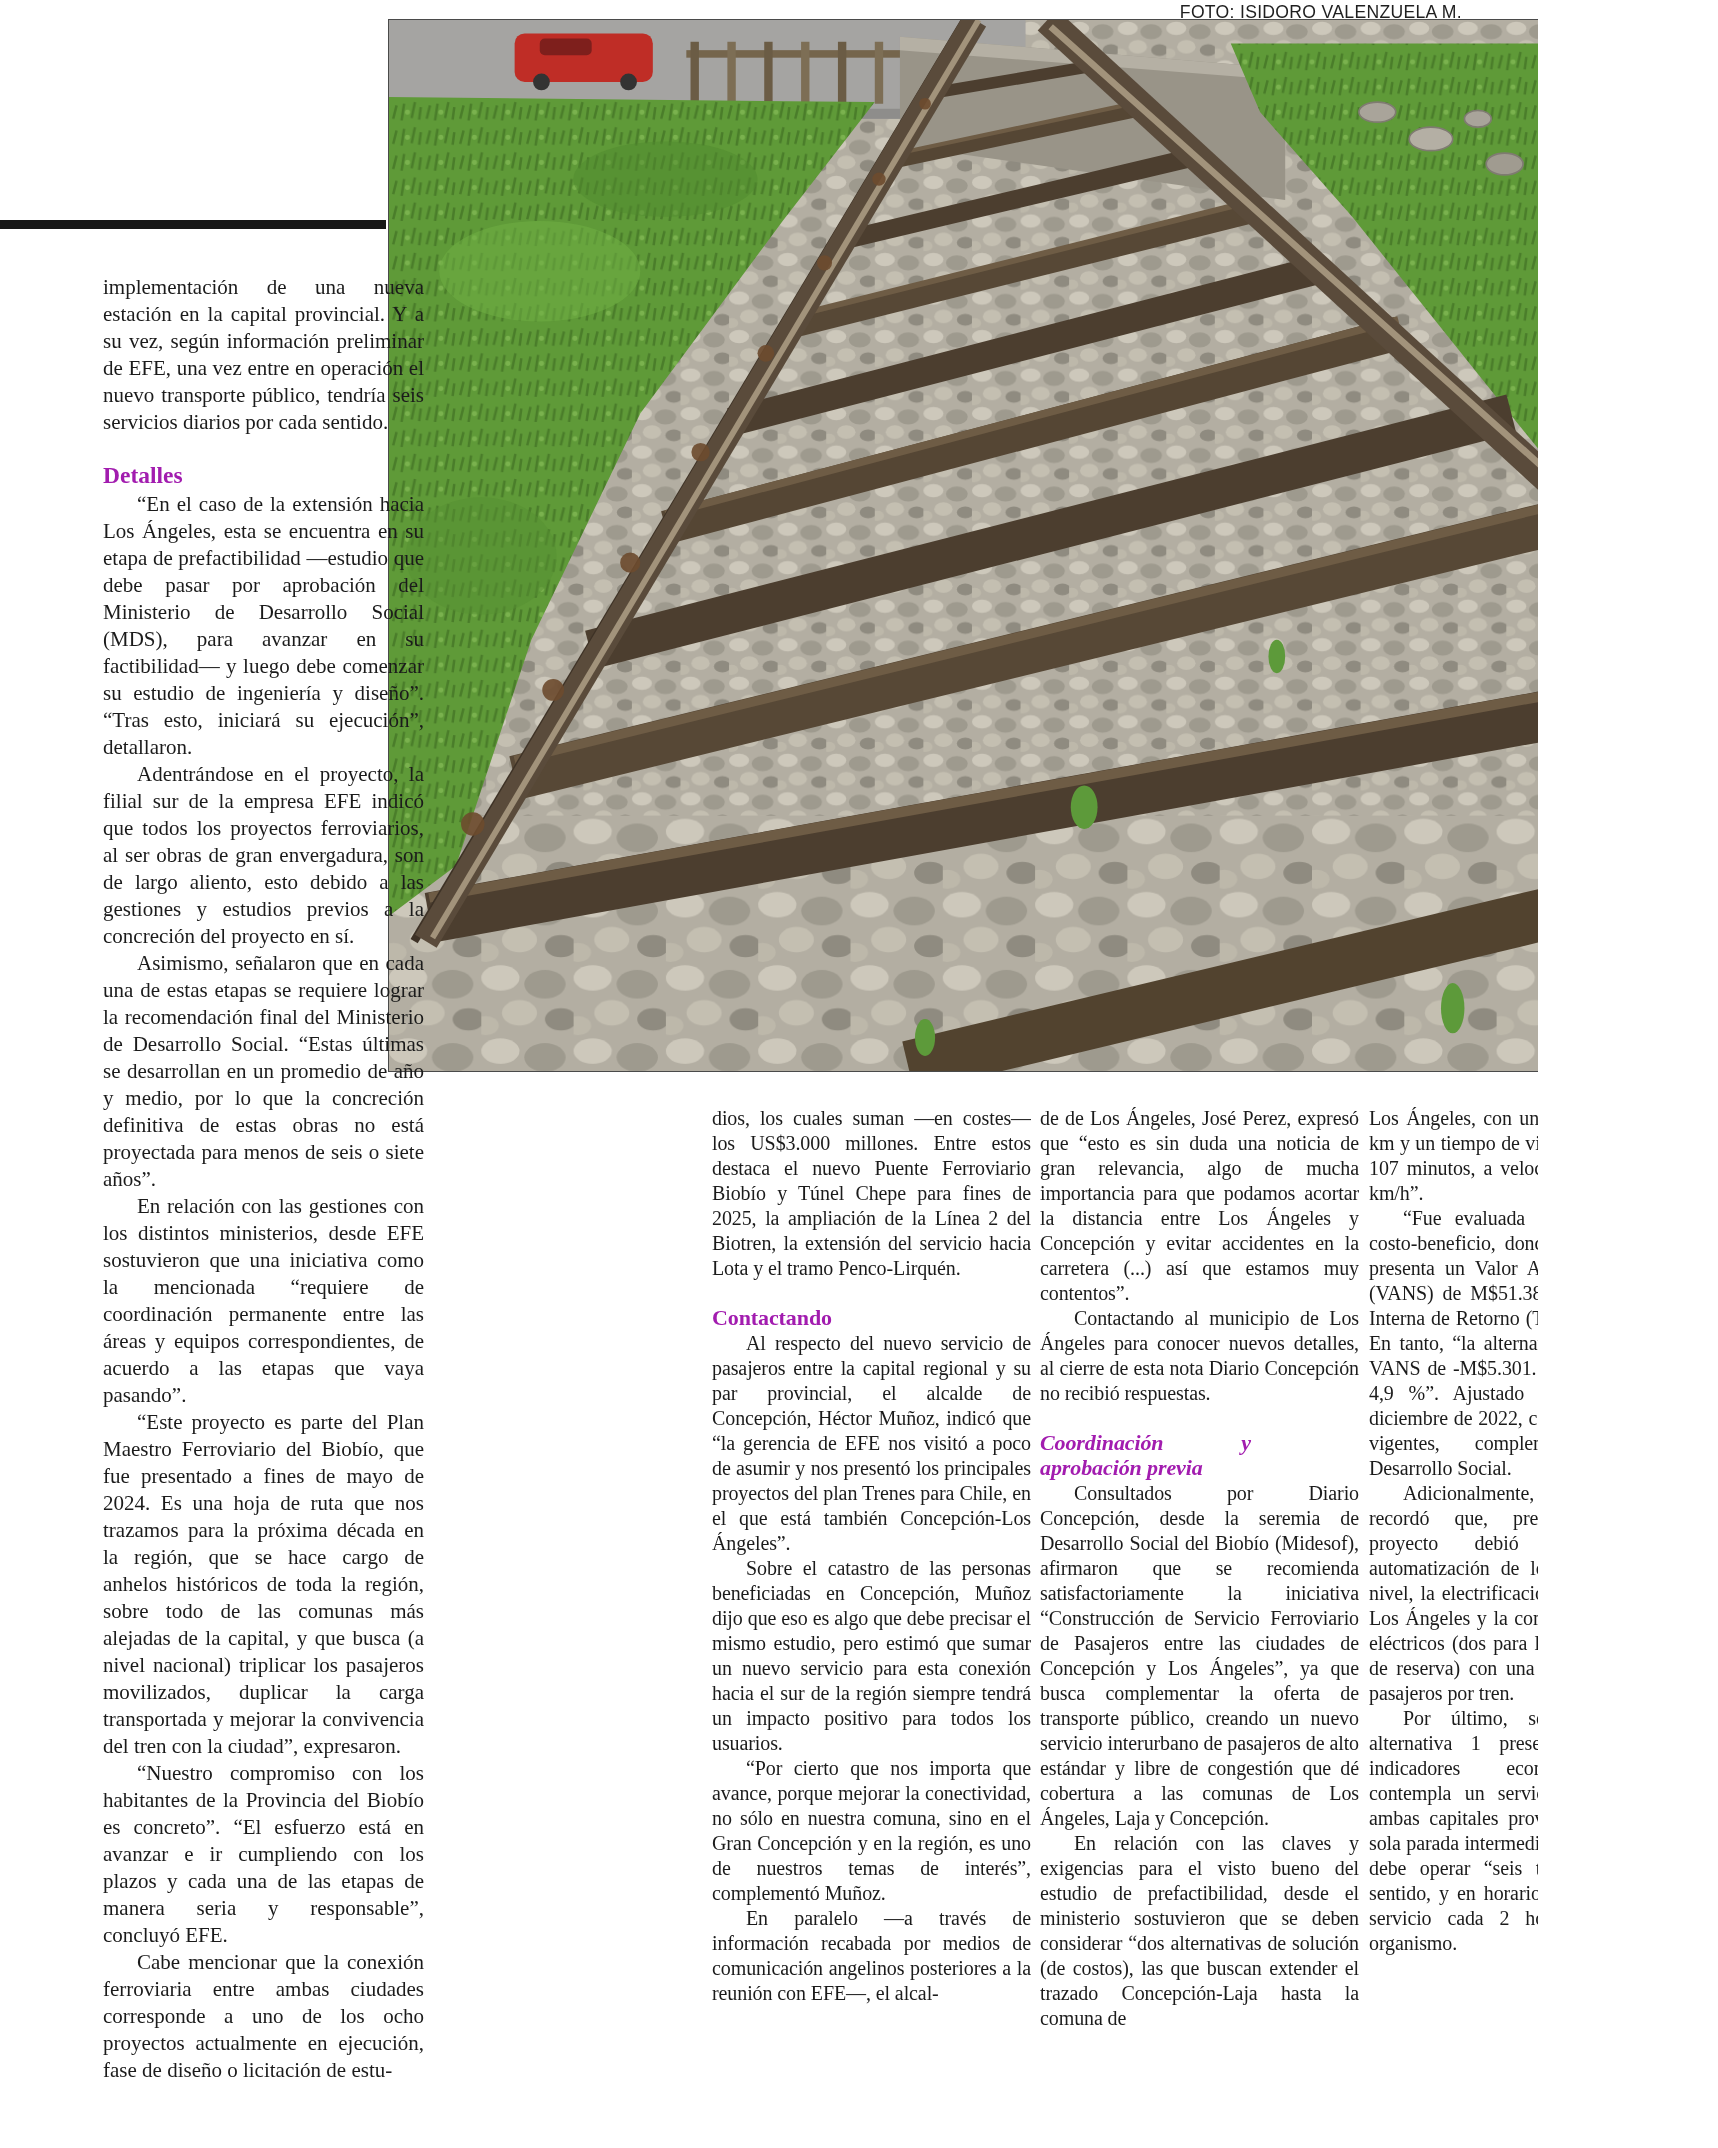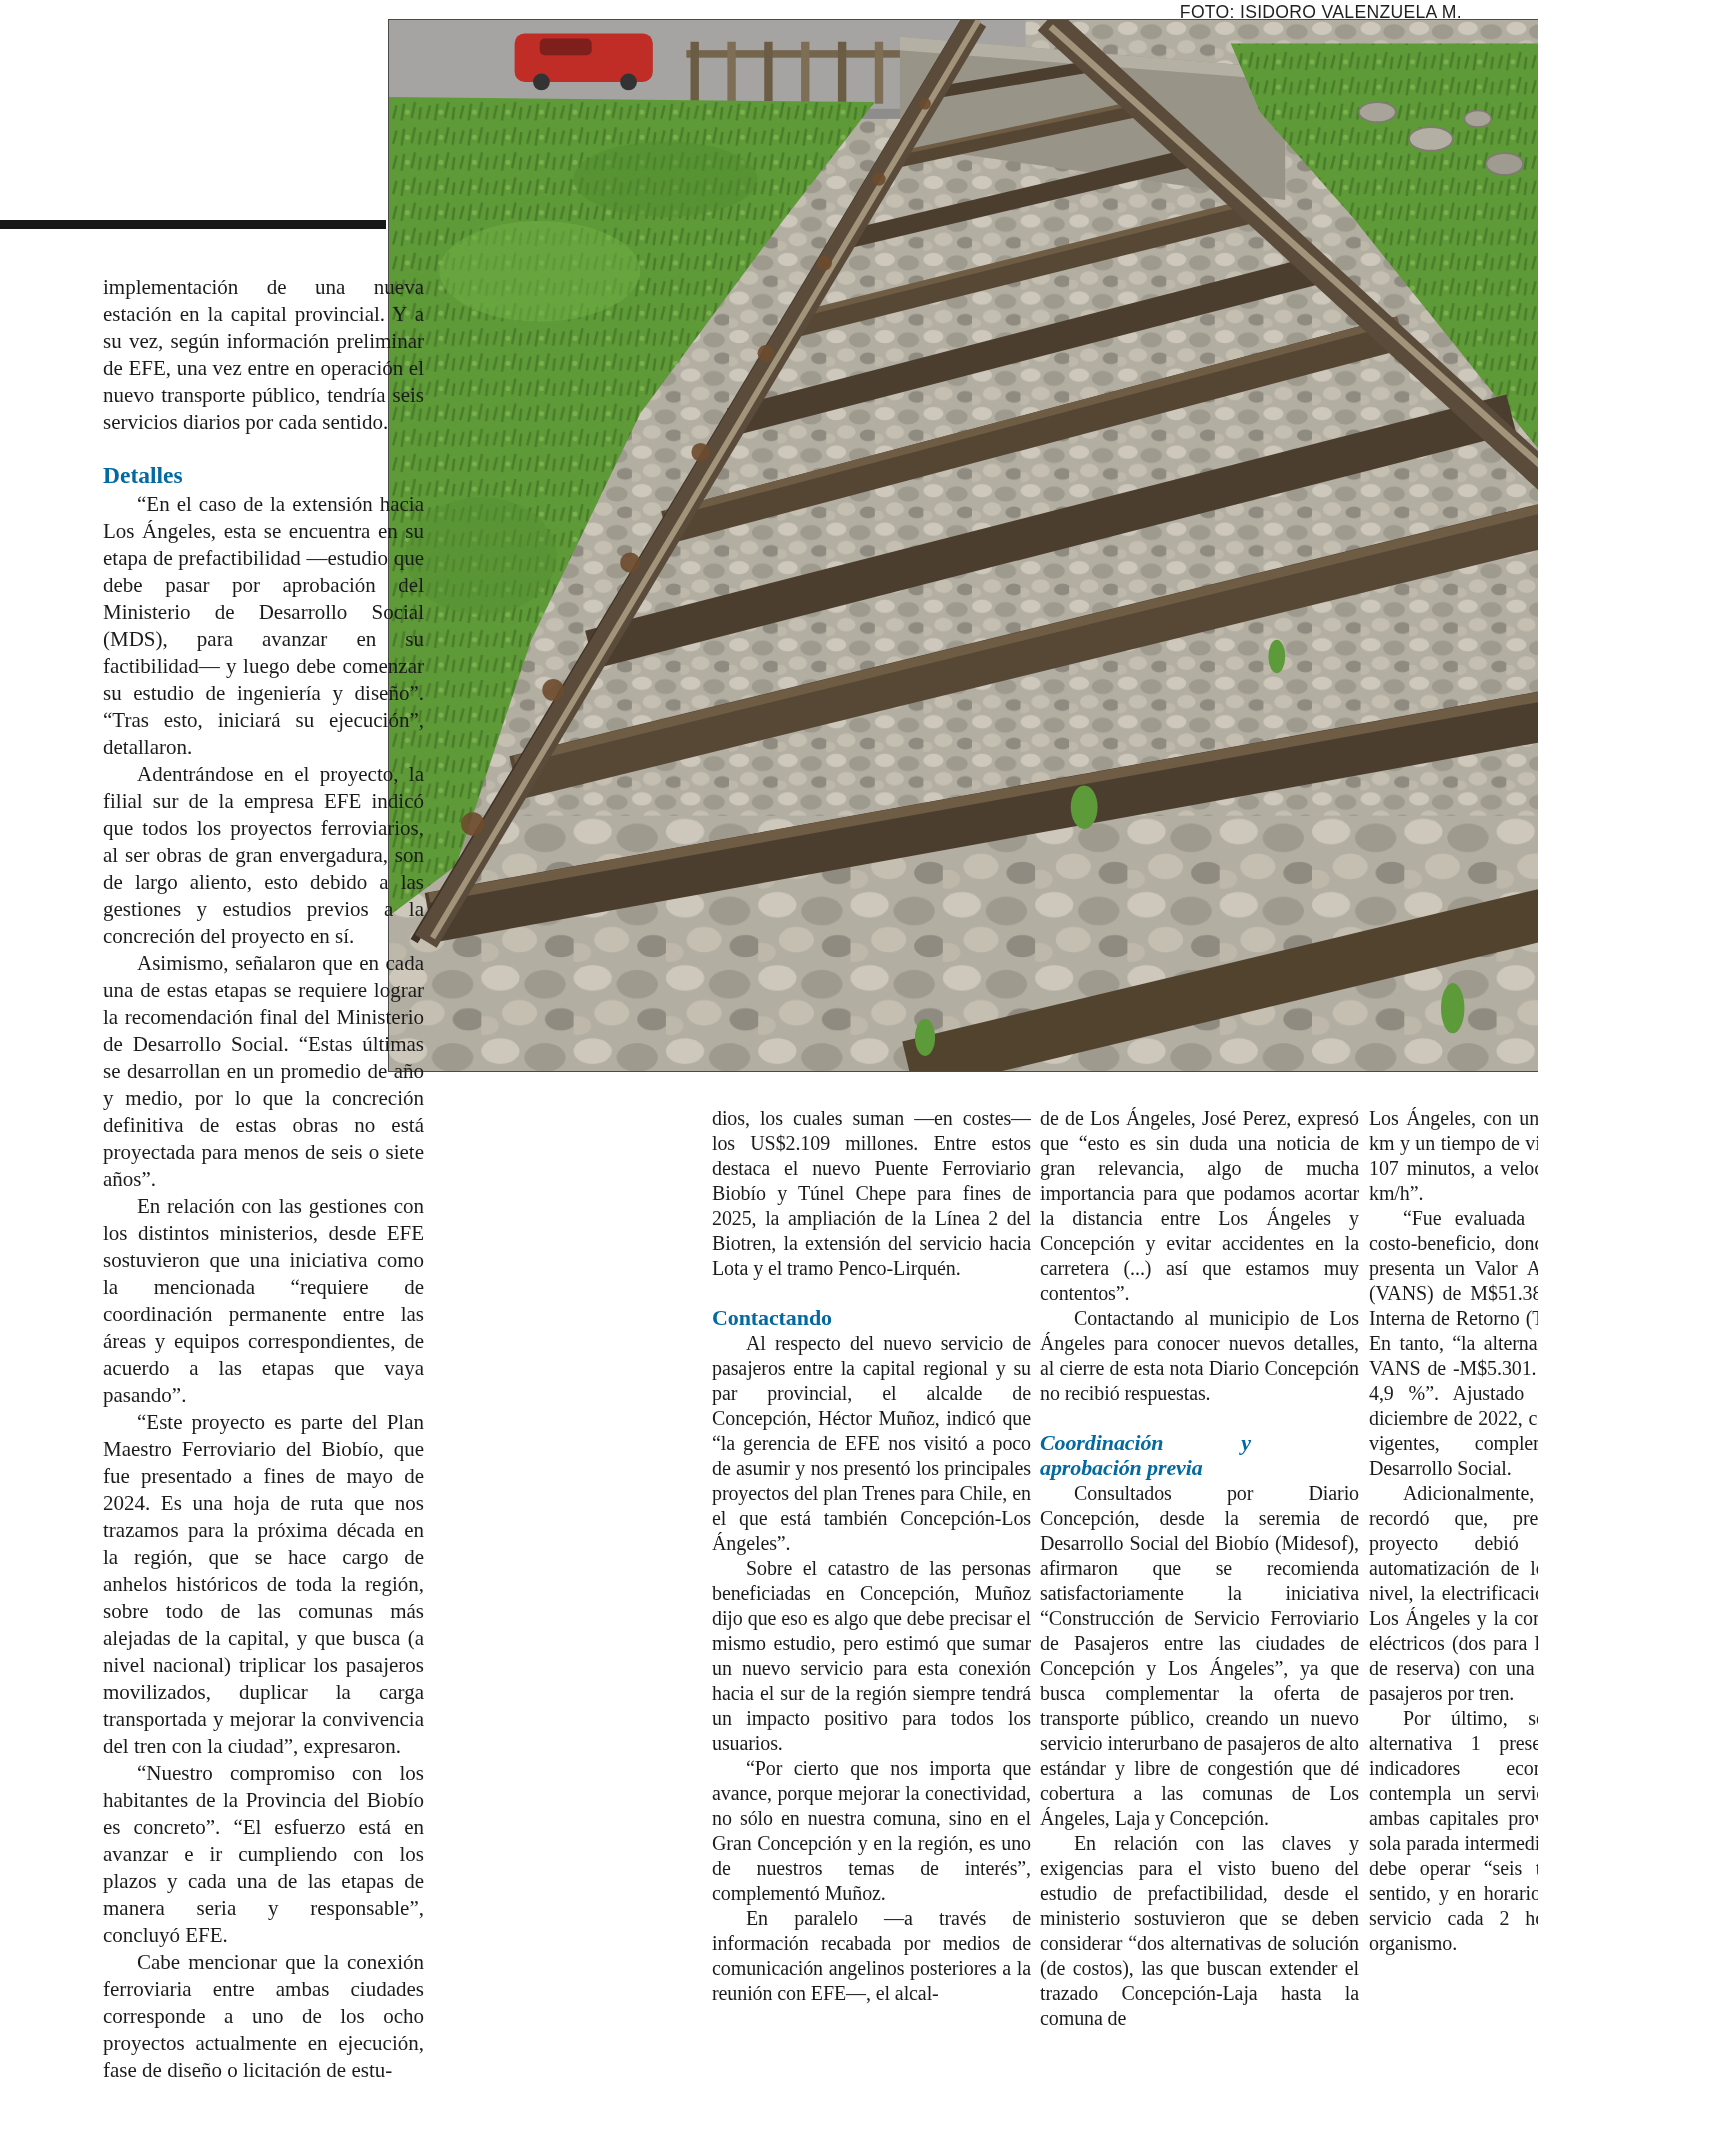--- a/index.html
+++ b/index.html
@@ -20,21 +20,21 @@
   .col{position:absolute;text-align:justify;hyphens:auto;-webkit-hyphens:auto;}
   .col p{margin:0;text-indent:34px;}
   .col p.cont{text-indent:0;}
   .col1{left:63px;top:274px;width:321px;height:1856px;font-size:21px;line-height:27px;overflow:hidden;margin-left:40px;}
   .colb{top:1106px;width:319px;height:1022px;font-size:20px;line-height:25px;
         letter-spacing:-0.1px;overflow:hidden;}
   .c2{left:712px;}
   .c3{left:1040px;}
   .c4{left:1369px;height:941px;}
 
-  h3.subhead{font-weight:700;color:#0369a1;text-indent:0;}
+  h3.subhead{font-weight:700;color:#a21caf;text-indent:0;}
   .col1 h3.subhead{font-size:23.5px;line-height:28.5px;margin:25px 0 1.7px;}
   .colb h3.subhead{font-size:22px;line-height:25px;margin:23.5px 0 1.7px;}
   .subhead-narrow{max-width:211px;font-style:italic;}
 
   .opinions{position:absolute;left:1369px;top:2049px;width:319px;
             border-top:2.5px solid #2b2b2b;padding-top:5.9px;}
   .op-title{font-family:"Liberation Sans",sans-serif;font-weight:700;font-size:24px;
             letter-spacing:-0.4px;color:#101010;}
   .op-line{font-size:20px;line-height:26px;color:#1b1b1b;}
   .bubble{position:absolute;left:1571px;top:2049px;width:101px;height:74px;}
@@ -172,21 +172,21 @@
     <p>“En el caso de la extensión hacia Los Ángeles, esta se encuentra en su etapa de prefactibilidad —estudio que debe pasar por aprobación del Ministerio de Desarrollo Social (MDS), para avanzar en su factibilidad— y luego debe comenzar su estudio de ingeniería y diseño”. “Tras esto, iniciará su ejecución”, detallaron.</p>
     <p>Adentrándose en el proyecto, la filial sur de la empresa EFE indicó que todos los proyectos ferroviarios, al ser obras de gran envergadura, son de largo aliento, esto debido a las gestiones y estudios previos a la concreción del proyecto en sí.</p>
     <p>Asimismo, señalaron que en cada una de estas etapas se requiere lograr la recomendación final del Ministerio de Desarrollo Social. “Estas últimas se desarrollan en un promedio de año y medio, por lo que la concreción definitiva de estas obras no está proyectada para menos de seis o siete años”.</p>
     <p>En relación con las gestiones con los distintos ministerios, desde EFE sostuvieron que una iniciativa como la mencionada “requiere de coordinación permanente entre las áreas y equipos correspondientes, de acuerdo a las etapas que vaya pasando”.</p>
     <p>“Este proyecto es parte del Plan Maestro Ferroviario del Biobío, que fue presentado a fines de mayo de 2024. Es una hoja de ruta que nos trazamos para la próxima década en la región, que se hace cargo de anhelos históricos de toda la región, sobre todo de las comunas más alejadas de la capital, y que busca (a nivel nacional) triplicar los pasajeros movilizados, duplicar la carga transportada y mejorar la convivencia del tren con la ciudad”, expresaron.</p>
     <p>“Nuestro compromiso con los habitantes de la Provincia del Biobío es concreto”. “El esfuerzo está en avanzar e ir cumpliendo con los plazos y cada una de las etapas de manera seria y responsable”, concluyó EFE.</p>
     <p>Cabe mencionar que la conexión ferroviaria entre ambas ciudades corresponde a uno de los ocho proyectos actualmente en ejecución, fase de diseño o licitación de estu-</p>
   </div>
 
   <div class="col colb c2">
-    <p class="cont">dios, los cuales suman —en costes— los US$2.109 millones. Entre estos destaca el nuevo Puente Ferroviario Biobío y Túnel Chepe para fines de 2025, la ampliación de la Línea 2 del Biotren, la extensión del servicio hacia Lota y el tramo Penco-Lirquén.</p>
+    <p class="cont">dios, los cuales suman —en costes— los US$3.000 millones. Entre estos destaca el nuevo Puente Ferroviario Biobío y Túnel Chepe para fines de 2025, la ampliación de la Línea 2 del Biotren, la extensión del servicio hacia Lota y el tramo Penco-Lirquén.</p>
     <h3 class="subhead">Contactando</h3>
     <p>Al respecto del nuevo servicio de pasajeros entre la capital regional y su par provincial, el alcalde de Concepción, Héctor Muñoz, indicó que “la gerencia de EFE nos visitó a poco de asumir y nos presentó los principales proyectos del plan Trenes para Chile, en el que está también Concepción-Los Ángeles”.</p>
     <p>Sobre el catastro de las personas beneficiadas en Concepción, Muñoz dijo que eso es algo que debe precisar el mismo estudio, pero estimó que sumar un nuevo servicio para esta conexión hacia el sur de la región siempre tendrá un impacto positivo para todos los usuarios.</p>
     <p>“Por cierto que nos importa que avance, porque mejorar la conectividad, no sólo en nuestra comuna, sino en el Gran Concepción y en la región, es uno de nuestros temas de interés”, complementó Muñoz.</p>
     <p>En paralelo —a través de información recabada por medios de comunicación angelinos posteriores a la reunión con EFE—, el alcal-</p>
   </div>
 
   <div class="col colb c3">
     <p class="cont">de de Los Ángeles, José Perez, expresó que “esto es sin duda una noticia de gran relevancia, algo de mucha importancia para que podamos acortar la distancia entre Los Ángeles y Concepción y evitar accidentes en la carretera (...) así que estamos muy contentos”.</p>
     <p>Contactando al municipio de Los Ángeles para conocer nuevos detalles, al cierre de esta nota Diario Concepción no recibió respuestas.</p>

